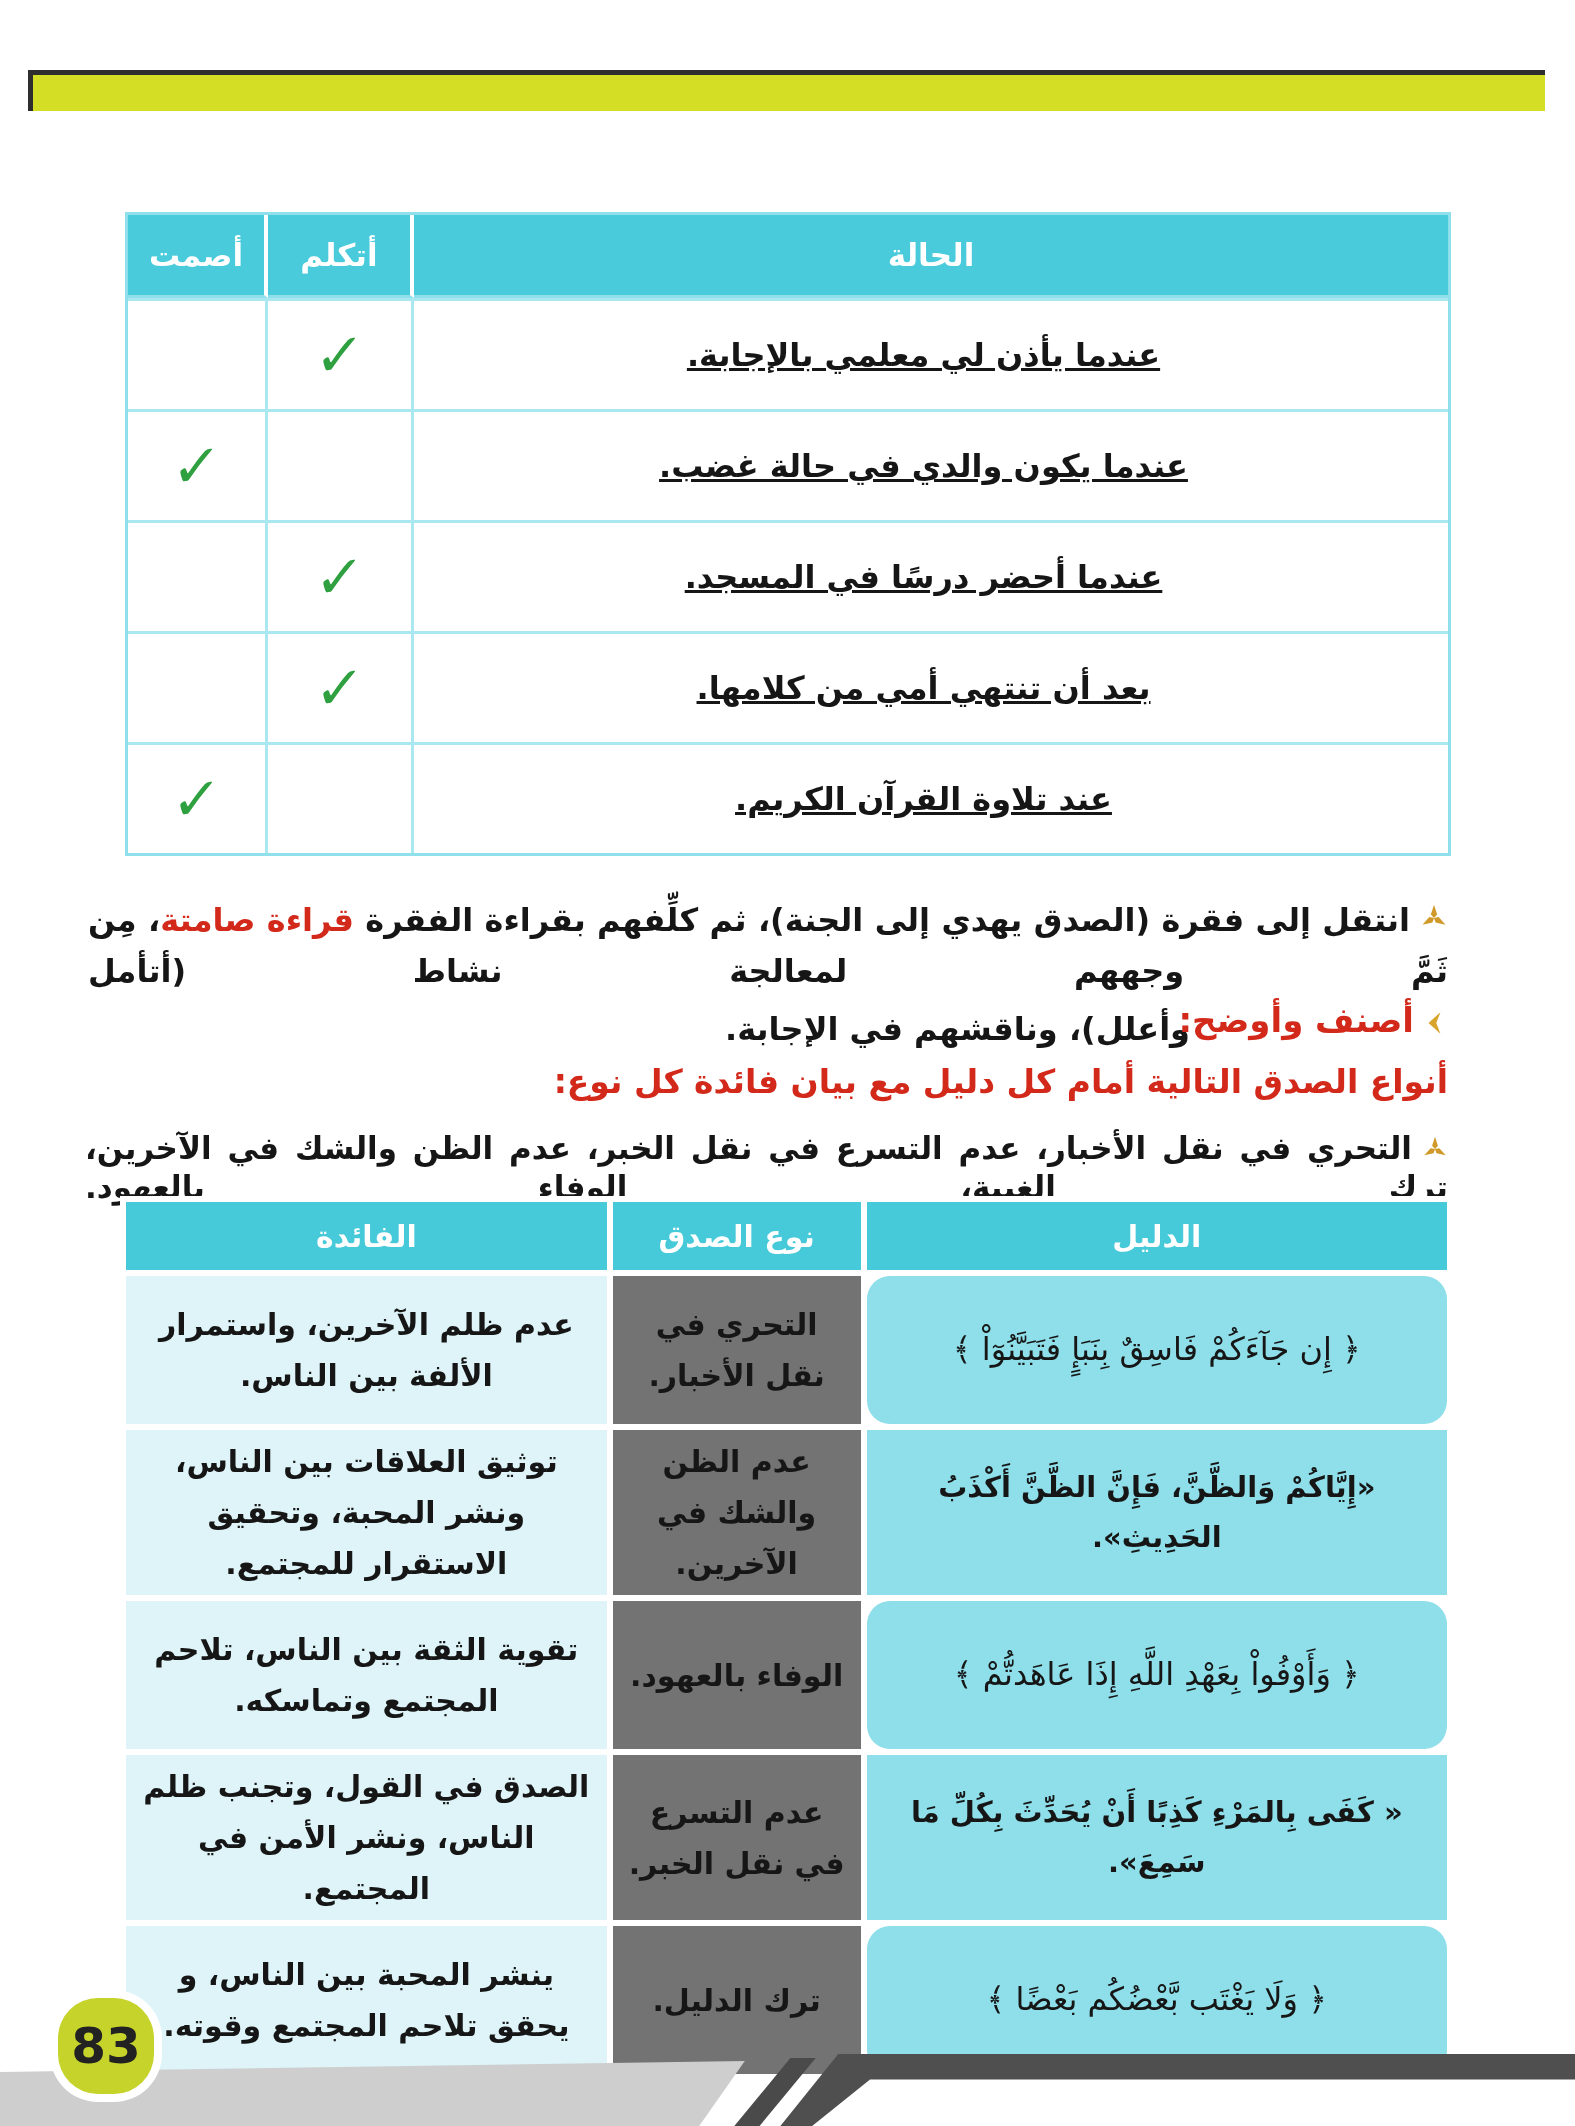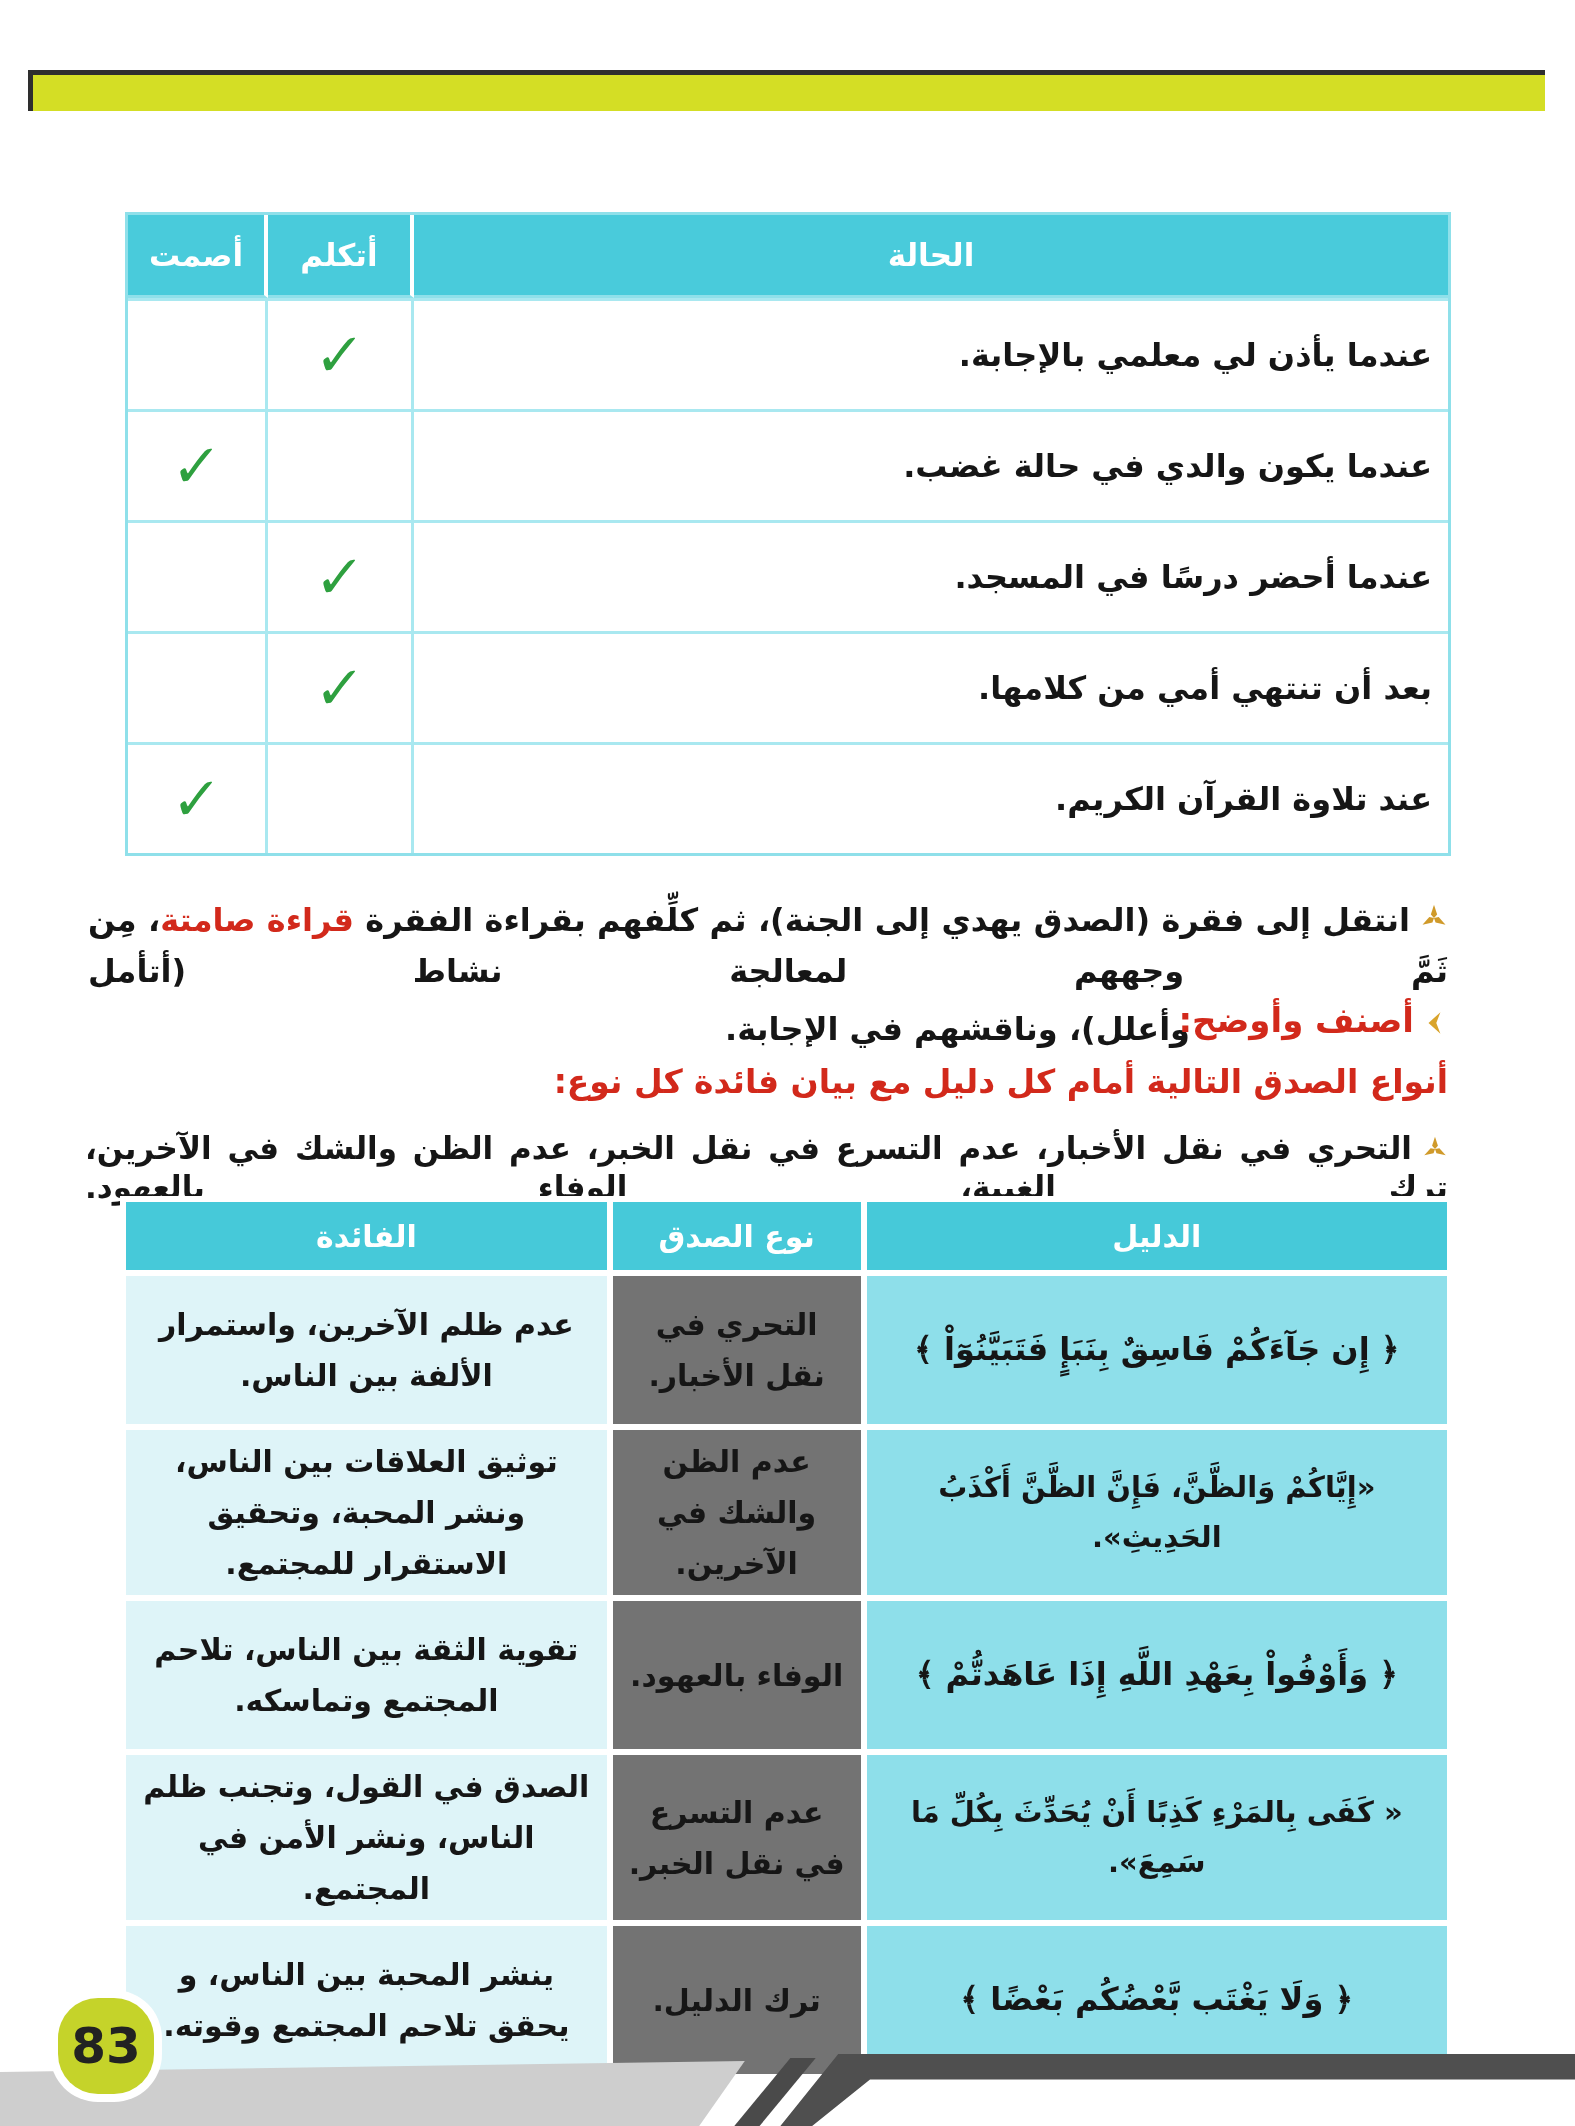--- a/index.html
+++ b/index.html
@@ -21,21 +21,21 @@
   .t1 th{
     height:78px; background:#49cbdb; color:#ffffff; font-weight:bold; font-size:31px;
     border-bottom:3px solid #8fe0ea; text-align:center; vertical-align:middle;
   }
   .t1 th:not(:first-child){ border-inline-start:4px solid #ffffff; }
   .t1 td{
     height:106px; background:#ffffff; vertical-align:middle; font-size:32px; font-weight:700;
   }
   .t1 tbody td{ border-top:3px solid #a9e8f0; }
   .t1 td:not(:first-child){ border-inline-start:3px solid #a9e8f0; }
-  .t1 .case-cell{ text-align:right; padding-right:16px; }
+  .t1 .case-cell{ text-align:center; padding-right:16px;text-decoration:underline; }
   .t1 .check-cell{ text-align:center; }
   .check{
     color:#2ea03f; font-size:58px; font-weight:400; display:inline-block;
     transform:skewX(-8deg) rotate(-4deg); line-height:1;
   }
   
   .notes{ position:absolute; left:88px; width:1360px; }
   .note-l1{ top:0; text-align:justify; text-align-last:justify; font-size:32px; font-weight:600; line-height:1.55;margin-top:44px; }
   .bullet-star{ display:inline-block; vertical-align:middle; margin-inline-end:10px; }
   .red{ color:#d2291b; }
@@ -59,21 +59,21 @@
     border-collapse:separate; border-spacing:6px; table-layout:fixed; background:#ffffff;
   }
   .t2 th{
     height:66px; background:#46c9d9; color:#ffffff; font-weight:bold; font-size:30px;
     text-align:center; vertical-align:middle;
   }
   .t2 td{ height:136px; text-align:center; vertical-align:middle; padding:6px 14px; }
   .t2 .col-evidence{ background:#8edfea; }
   .t2 .col-type{ background:#737373; font-size:30px; font-weight:700; line-height:1.7; }
   .t2 .col-benefit{ background:#def4f8; font-size:30px; font-weight:700; line-height:1.7; }
-  .t2 .quran{ font-size:32px; font-weight:700; line-height:1.6; }
+  .t2 .quran{ font-size:32px; font-weight:400; line-height:1.6;border-radius:23px; }
   .t2 .hadith{ font-size:29px; font-weight:700; line-height:1.7; }
   
   .gray-band{
     position:absolute; left:0; top:2052px; width:760px; height:74px; background:#cecece;
     clip-path:polygon(0 27%, 98% 12%, 92% 100%, 0 100%);
   }
   .dark-stripe{
     position:absolute; left:720px; top:2052px; width:110px; height:74px; background:#4a4a4a;
     clip-path:polygon(64% 8%, 87% 8%, 36% 100%, 13% 100%);
   }

